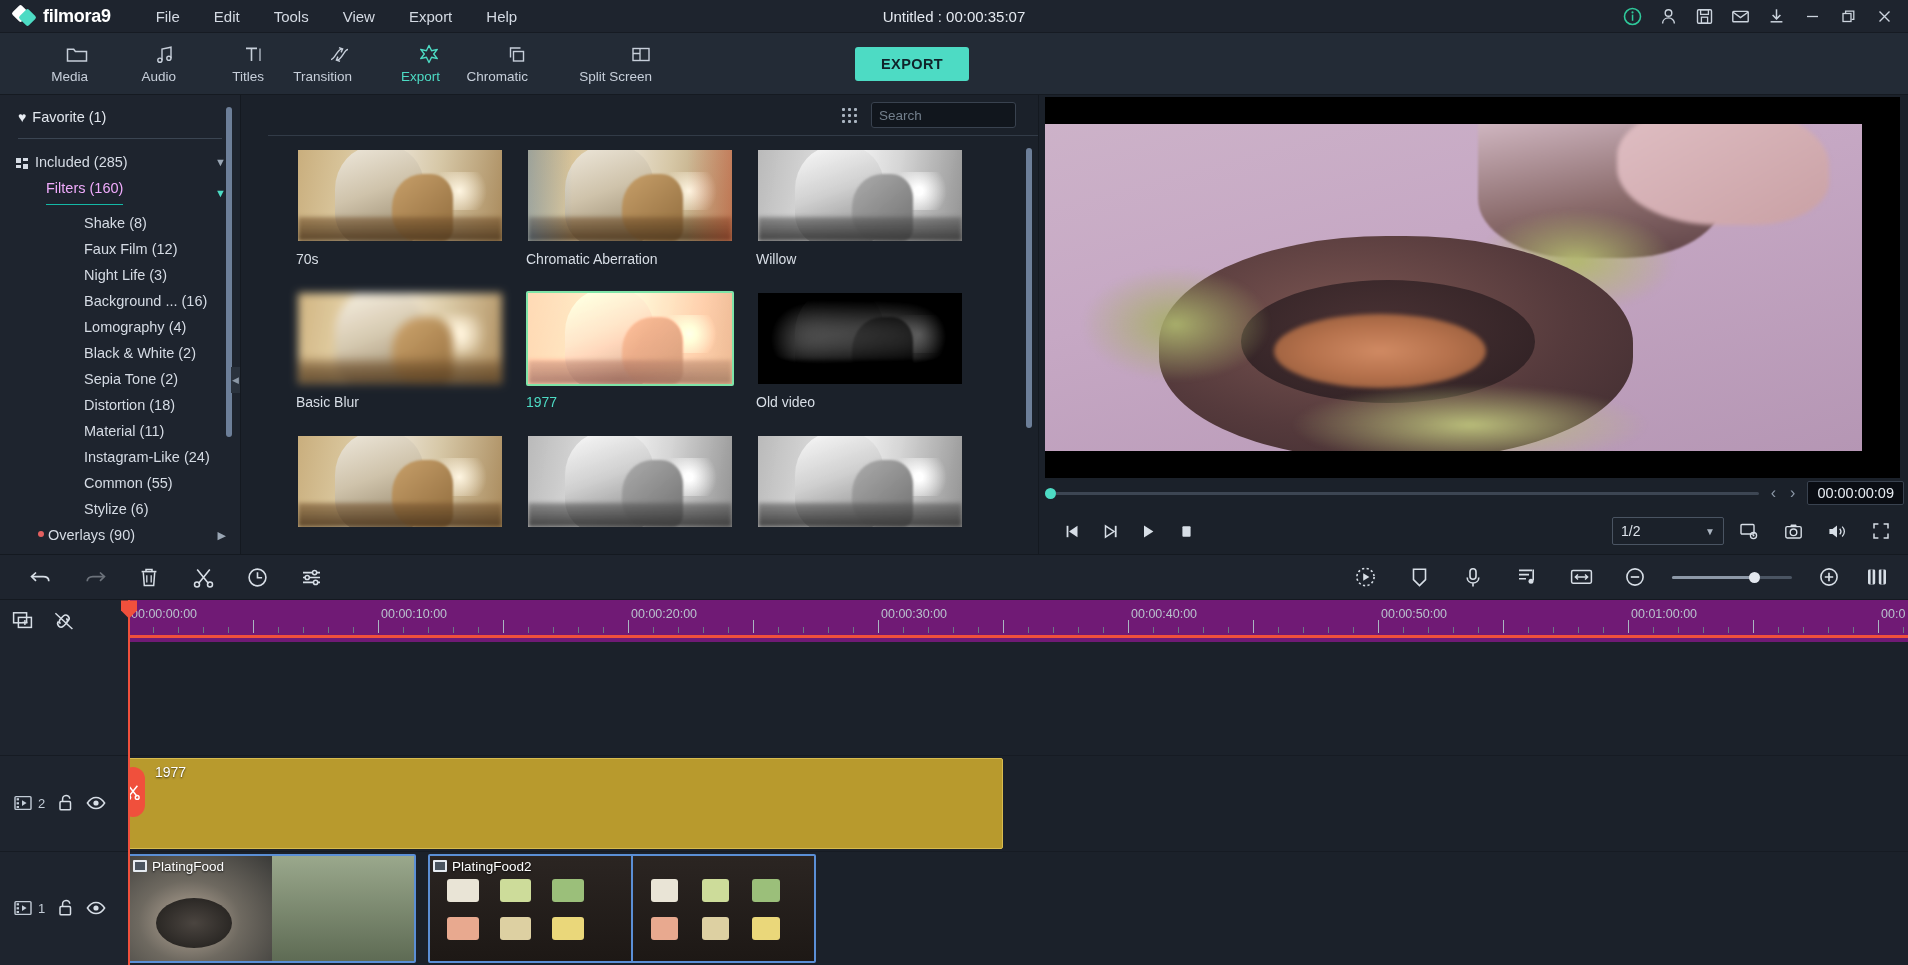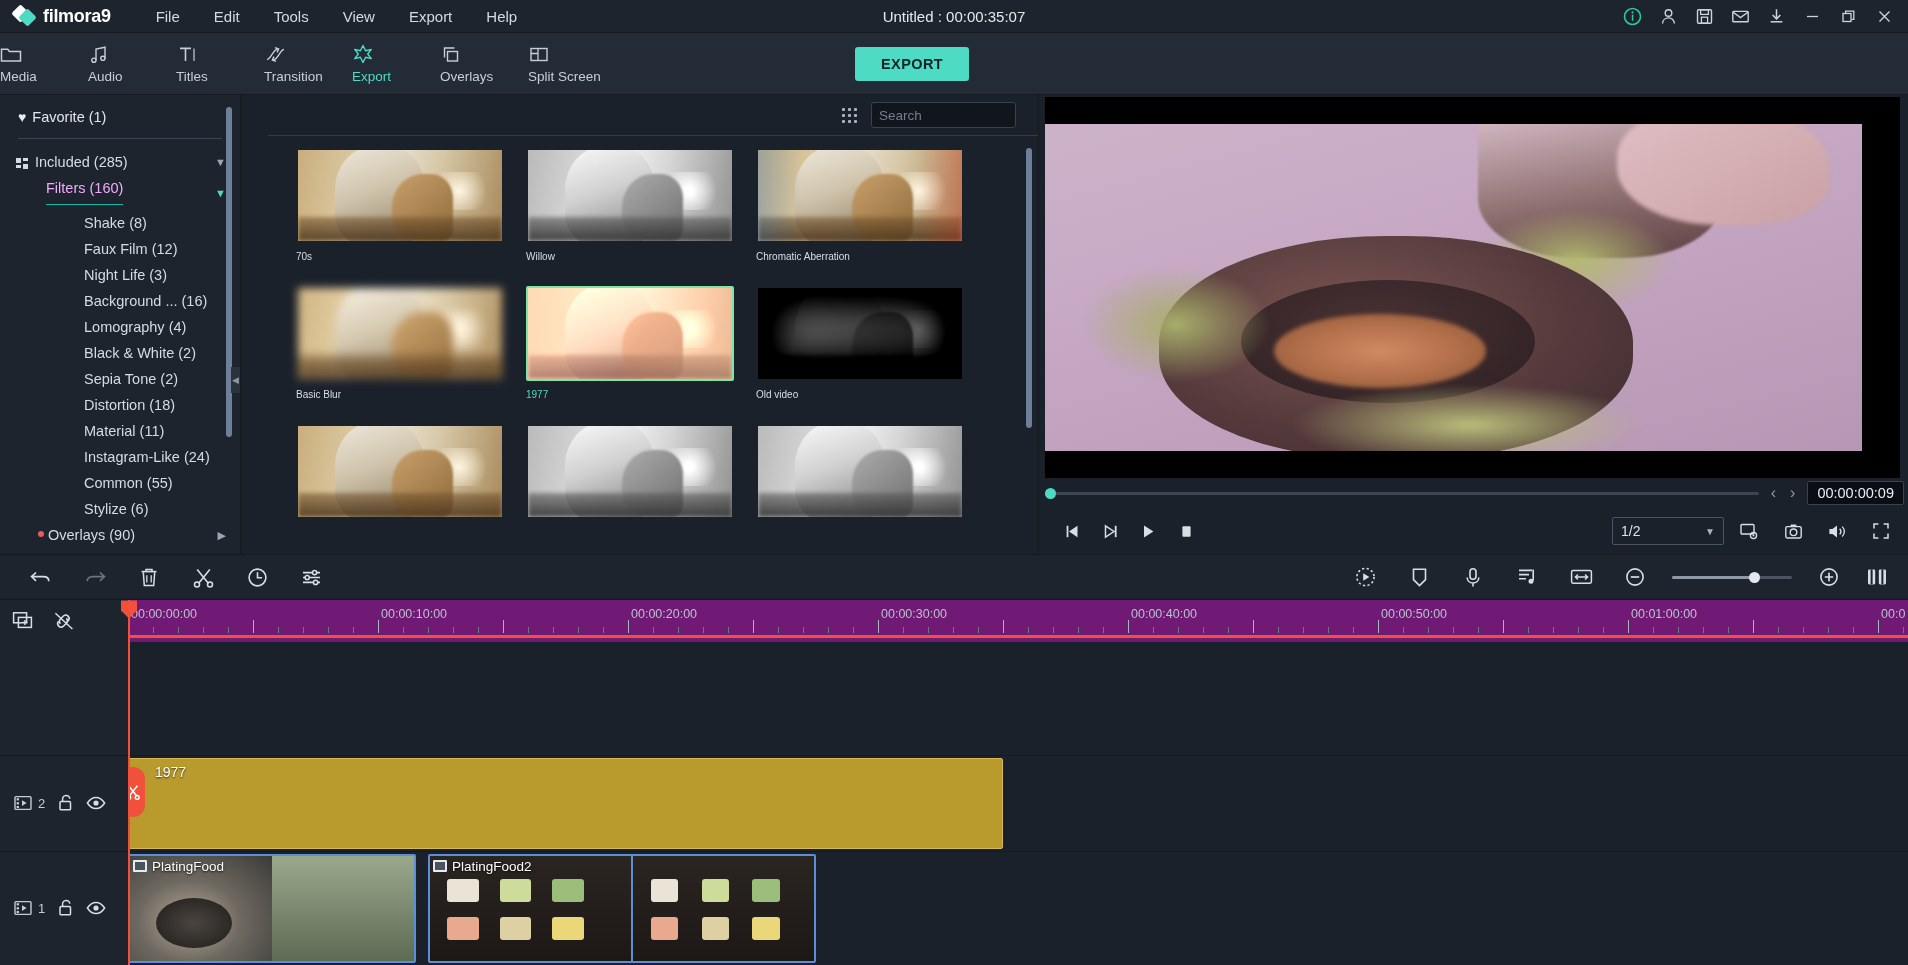--- a/index.html
+++ b/index.html
@@ -28,21 +28,21 @@
   .menu-item { font-size:15px; color:#d4dae3; padding:4px 17px; cursor:default; }
   .proj-title { position:absolute; left:0; right:0; text-align:center; font-size:15px; color:#e4e9f0; pointer-events:none;}
   .win-icons { margin-left:auto; display:flex; align-items:center; gap:0px; padding-right:6px;}
   .wi { width:36px; height:33px; display:flex; align-items:center; justify-content:center; cursor:default;}
 
   
   .toolbar {
     height: 62px; background:#232b36; display:flex; align-items:center;
     flex:0 0 62px; border-bottom:1px solid #151a21; position:relative;
   }
-  .tb-item { width:88px; height:62px; display:flex; flex-direction:column; align-items:flex-start; justify-content:center; gap:4px; cursor:default; }
+  .tb-item { width:88px; height:62px; display:flex; flex-direction:column; align-items:flex-end; justify-content:center; gap:4px; cursor:default; }
   .tb-item .ico { height:22px; display:flex; align-items:center; }
   .tb-item .lbl { font-size:13.5px; color:#c7cfda; }
   .tb-item.active .lbl { color:#4ddbc4; }
   .export-btn {
     position:absolute; left:855px; top:14px;
     background:#4ddbc4; color:#10232a; font-size:14.5px; font-weight:bold;
     padding:9px 26px; border:none; border-radius:3px; cursor:pointer; letter-spacing:0.4px;
   }
 
   
@@ -76,21 +76,21 @@
   .dots9 i { position:absolute; width:3px; height:3px; background:#aab4c0; border-radius:1px;}
   .search-box { width:145px; height:26px; background:#11161d; border:1px solid #39424f; border-radius:3px; display:flex; align-items:center; padding:0 7px; gap:5px;}
   .search-box input { flex:1 1 auto; background:transparent; border:none; outline:none; color:#cfd6df; font-size:13.5px; font-family:"Liberation Sans", sans-serif;}
   .search-box input::placeholder { color:#737f8c; }
   .gp-sep { height:1px; background:#323b47; margin:0 0 12px 0; }
   .gp-scroll { flex:1 1 auto; overflow:hidden; position:relative; padding-left:28px;}
   .eff-grid { display:flex; flex-wrap:wrap; gap:24px 22px; }
   .eff-cell { width:208px; cursor:pointer; }
   .eff-thumb { width:208px; height:95px; border-radius:2px; position:relative; overflow:hidden; border:2px solid transparent;}
   .eff-cell.sel .eff-thumb { border-color:#4ddbc4; }
-  .eff-name { font-size:10px; color:#d8dee6; margin-top:8px; }
+  .eff-name { font-size:14px; color:#d8dee6; margin-top:8px; }
   .eff-cell.sel .eff-name { color:#4ddbc4; }
   .gp-scrollbar { position:absolute; right:6px; top:0px; width:6px; height:280px; background:#6d7f99; border-radius:3px;}
 
   
   .ph { position:absolute; inset:0; }
   .ph .sky { position:absolute; inset:0; background:linear-gradient(100deg,#c9ae7d 0%,#d8c49a 22%,#e9e0cf 46%,#d6c7a6 66%,#a98a5c 100%); }
   .ph .fig { position:absolute; left:18%; top:-4%; width:44%; height:108%; background:linear-gradient(160deg,#efe9dd 0%,#cfc3ab 45%,#8a7a5e 100%); border-radius:44% 40% 28% 32%; }
   .ph .hair { position:absolute; left:46%; top:26%; width:30%; height:74%; background:linear-gradient(140deg,#c8a06a,#8e6a3c); border-radius:50% 36% 18% 40%; filter:blur(1px);}
   .ph .glow { position:absolute; right:4%; top:24%; width:34%; height:42%; background:radial-gradient(circle,#fff6e2 0%,rgba(255,246,226,0) 70%); }
   .ph .ground { position:absolute; left:0; right:0; bottom:0; height:26%; background:linear-gradient(180deg,rgba(120,86,48,.55),rgba(78,56,30,.9)); filter:blur(2px);}
@@ -309,21 +309,21 @@
       </span>
       <span class="lbl">Export</span>
     </div>
     <div class="tb-item">
       <span class="ico">
         <svg width="22" height="19" viewBox="0 0 22 19">
             <rect x="7.5" y="6.5" width="10" height="9.5" fill="none" stroke="#c7cfda" stroke-width="1.4"></rect>
             <path d="M4.5 12.5V3h10" fill="none" stroke="#c7cfda" stroke-width="1.4"></path>
           </svg>
       </span>
-      <span class="lbl">Overlays</span>
+      <span class="lbl">Chromatic</span>
     </div>
     <div class="tb-item" style="width:124px">
       <span class="ico">
         <svg width="22" height="19" viewBox="0 0 22 19">
             <rect x="3" y="3.5" width="16" height="12" fill="none" stroke="#c7cfda" stroke-width="1.4"></rect>
             <path d="M10 3.5v12M3 8.5h7" fill="none" stroke="#c7cfda" stroke-width="1.3"></path>
           </svg>
       </span>
       <span class="lbl">Split Screen</span>
     </div>
@@ -440,43 +440,43 @@
                   <i class="glow"></i>
                   <i class="fig"></i>
                   <i class="hair"></i>
                   <i class="ground"></i>
                 </span>
             </div>
             <div class="eff-name">70s</div>
           </div>
 
           <div class="eff-cell">
+            <div class="eff-thumb t-chrom">
+              <span class="ph">
+                  <i class="sky"></i>
+                  <i class="glow"></i>
+                  <i class="fig"></i>
+                  <i class="hair"></i>
+                  <i class="ground"></i>
+                </span>
+            </div>
+            <div class="eff-name">Chromatic Aberration</div>
+          </div>
+
+          <div class="eff-cell">
             <div class="eff-thumb t-bw">
               <span class="ph">
                   <i class="sky"></i>
                   <i class="glow"></i>
                   <i class="fig"></i>
                   <i class="hair"></i>
                   <i class="ground"></i>
                 </span>
             </div>
             <div class="eff-name">Willow</div>
-          </div>
-
-          <div class="eff-cell">
-            <div class="eff-thumb t-chrom">
-              <span class="ph">
-                  <i class="sky"></i>
-                  <i class="glow"></i>
-                  <i class="fig"></i>
-                  <i class="hair"></i>
-                  <i class="ground"></i>
-                </span>
-            </div>
-            <div class="eff-name">Chromatic Aberration</div>
           </div>
 
           <div class="eff-cell">
             <div class="eff-thumb t-blur">
               <span class="ph">
                   <i class="sky"></i>
                   <i class="glow"></i>
                   <i class="fig"></i>
                   <i class="hair"></i>
                   <i class="ground"></i>

